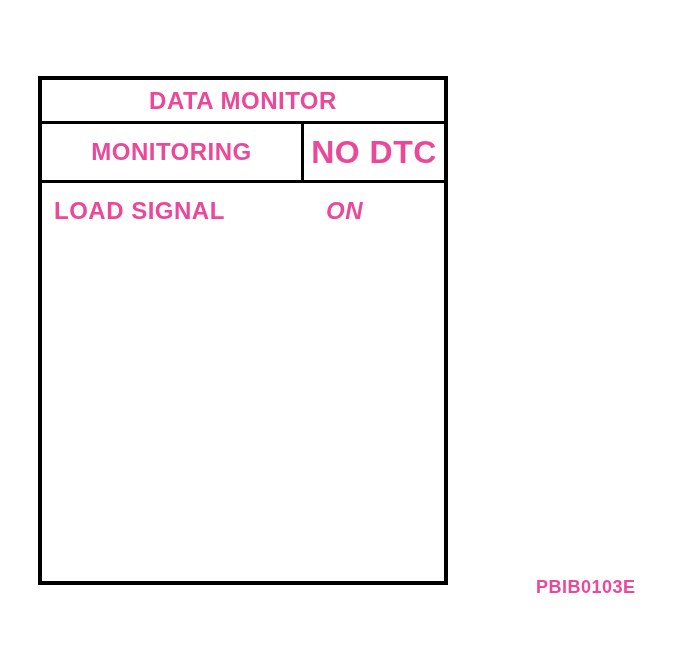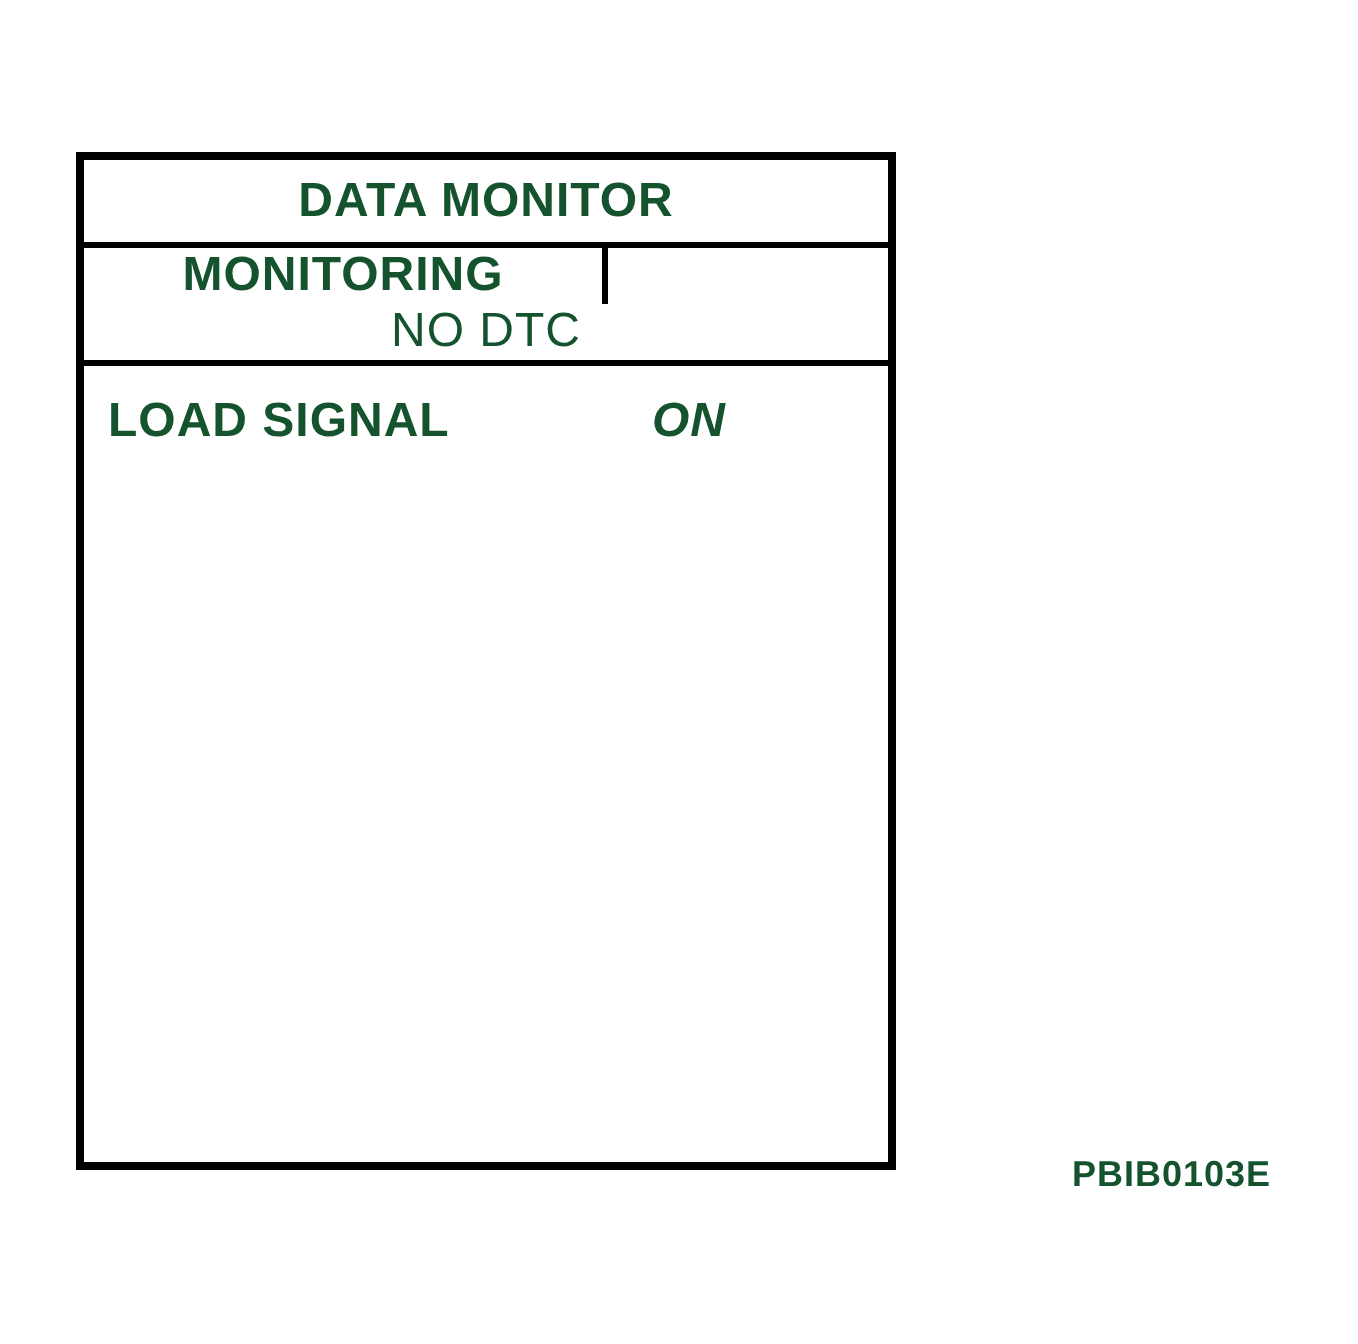--- a/index.html
+++ b/index.html
@@ -6,21 +6,21 @@
     margin: 0;
     padding: 0;
     background: #ffffff;
   }
   .canvas {
     position: relative;
     width: 679px;
     height: 672px;
     background: #ffffff;
     font-family: "Liberation Sans", sans-serif;
-    color: #14532d;
+    color: #ec4899;
     overflow: hidden;
   }
   .screen {
     position: absolute;
     left: 38px;
     top: 76px;
     width: 410px;
     height: 509px;
     box-sizing: border-box;
     border: 4px solid #000000;
@@ -37,41 +37,41 @@
     justify-content: center;
     font-size: 24px;
     font-weight: 700;
     letter-spacing: 0.5px;
   }
   .header-row {
     box-sizing: border-box;
     height: 59px;
     border-bottom: 3px solid #000000;
     display: flex;
-    flex-direction: column;
+    flex-direction: row;
   }
   .header-cell-left {
     box-sizing: border-box;
     width: 262px;
     border-right: 3px solid #000000;
     display: flex;
     align-items: center;
     justify-content: center;
     font-size: 24px;
     font-weight: 700;
     letter-spacing: 0.5px;
   }
   .header-cell-right {
     box-sizing: border-box;
     flex: 1;
     display: flex;
     align-items: center;
     justify-content: center;
-    font-size: 24px;
-    font-weight: 400;
+    font-size: 32px;
+    font-weight: 700;
     letter-spacing: 0.5px;
   }
   .body-area {
     flex: 1;
     box-sizing: border-box;
     padding: 15px 0 0 1px;
   }
   .data-row {
     display: flex;
     flex-direction: row;

